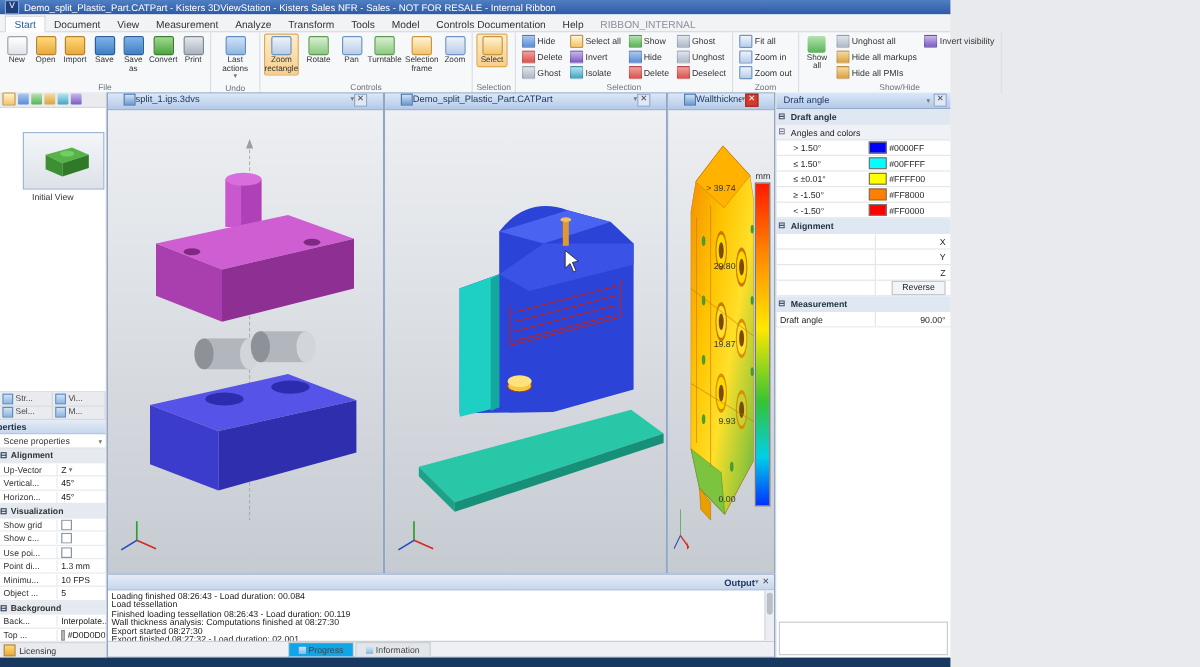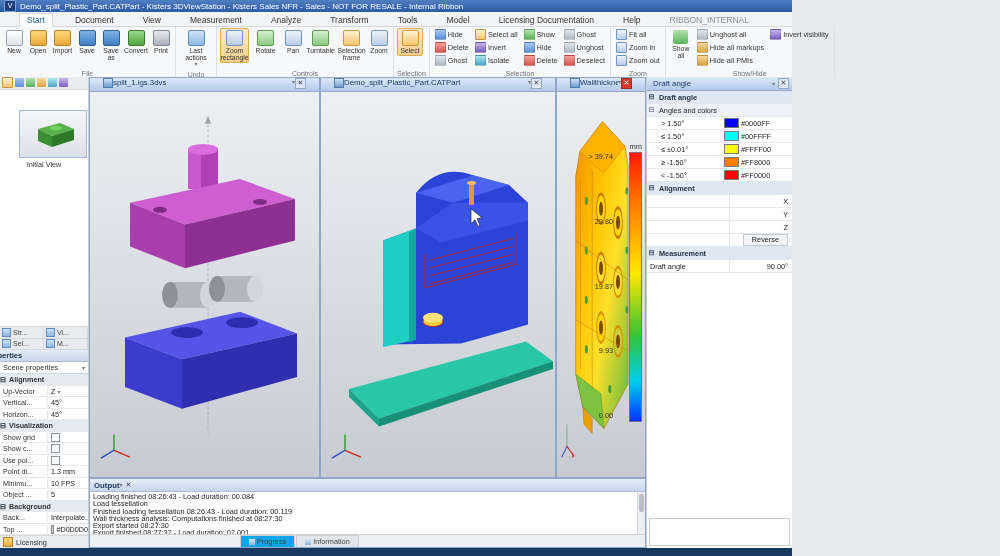--- a/index.html
+++ b/index.html
@@ -6,21 +6,21 @@
     font-family:"Liberation Sans",sans-serif;font-size:9px;color:#222;background:#e8eaed;}
   .app{position:absolute;inset:0;width:792px;height:556px;}
 
   
   .titlebar{height:12px;background:linear-gradient(#4f7fc2,#2d5aa6);color:#fff;display:flex;align-items:center;gap:4px;padding:0 4px;font-size:8px;}
   .appicon{width:10px;height:10px;background:#1d3f7d;border:1px solid #7fa3d6;color:#fff;font-size:7px;line-height:9px;text-align:center;border-radius:1px;flex:none;}
   .titletext{white-space:nowrap;overflow:hidden;}
 
   
   .tabbar{height:14px;background:#f2f3f5;border-bottom:1px solid #d5d8dc;display:flex;align-items:flex-end;padding-left:4px;}
-  .tab{padding:1px 7px 1px;font-size:8.5px;color:#333;white-space:nowrap;cursor:default;margin-left:15px;}
+  .tab{padding:1px 7px 1px;font-size:8.5px;color:#333;white-space:nowrap;cursor:default;}
   .tab.active{background:#fff;border:1px solid #d5d8dc;border-bottom:1px solid #fff;color:#1a5ca8;margin-bottom:-1px;}
   .tab.dim{color:#8a9099;}
 
   
   .ribbon{height:51px;background:#f7f8fa;border-bottom:1px solid #cfd3d8;display:flex;align-items:stretch;}
   .rgroup{border-right:1px solid #dcdfe3;display:flex;flex-direction:column;padding:1px 3px 0;}
   .rbody{flex:1;display:flex;gap:2px;align-items:flex-start;}
   .rlabel{text-align:center;font-size:7px;color:#6a727b;height:9px;line-height:9px;}
   .bigbtn{width:27px;display:flex;flex-direction:column;align-items:center;text-align:center;font-size:6.8px;line-height:7px;color:#333;padding:1px 0;border:1px solid transparent;border-radius:2px;}
   .bigbtn .bicon{width:15px;height:14px;border-radius:2px;margin-bottom:1px;}
@@ -93,21 +93,21 @@
   
   .legend{position:absolute;top:50px;right:3px;display:flex;flex-direction:column;align-items:flex-end;}
   .legend-unit{font-size:7.5px;color:#333;margin-bottom:1px;}
   .legend-body{display:flex;gap:16px;}
   .legend-ticks{display:flex;flex-direction:column;justify-content:space-between;align-items:flex-end;font-size:7.3px;color:#333;height:268px;}
   .legend-bar{width:11px;height:268px;border:1px solid #777;
     background:linear-gradient(#ff1a00,#ff8800 22%,#ffe800 45%,#35c335 68%,#00cfe8 85%,#0033ff);}
 
   
   .output{height:68px;border:1px solid #8fa6c8;background:#fff;display:flex;flex-direction:column;flex:none;}
-  .out-header{height:12px;background:linear-gradient(#e4ecf7,#c6d6ec);display:flex;align-items:center;justify-content:flex-start;font-size:7.8px;font-weight:bold;color:#1d3a63;padding:0 4px;border-bottom:1px solid #aabcd6;}
+  .out-header{height:12px;background:linear-gradient(#e4ecf7,#c6d6ec);display:flex;align-items:center;justify-content:flex-end;font-size:7.8px;font-weight:bold;color:#1d3a63;padding:0 4px;border-bottom:1px solid #aabcd6;}
   .out-hicons{display:flex;gap:3px;font-weight:normal;color:#445;font-size:7px;}
   .out-body{flex:1;position:relative;padding:1px 10px 0 3px;font-size:7.3px;line-height:7.3px;color:#222;overflow:hidden;}
   .out-scroll{position:absolute;right:0;top:0;bottom:0;width:7px;background:#eceef1;border-left:1px solid #d5d8dc;}
   .out-thumb{position:absolute;right:1px;top:2px;width:5px;height:18px;background:#b9bfc7;border-radius:2px;}
   .out-tabs{height:12px;background:#eef0f3;border-top:1px solid #ccd0d5;display:flex;align-items:flex-end;padding-left:150px;gap:1px;}
   .out-tab{font-size:7.3px;padding:1px 8px;border:1px solid #ccd0d5;border-bottom:none;background:#e2e5e9;color:#444;display:flex;gap:2px;align-items:center;}
   .out-tab.active{background:#0ea5e9;}
   .out-tab .sq{width:6px;height:6px;background:linear-gradient(#cfe2f7,#8fb6e0);}
 
   
@@ -140,21 +140,21 @@
 
   <div class="tabbar">
     <div class="tab active">Start</div>
     <div class="tab">Document</div>
     <div class="tab">View</div>
     <div class="tab">Measurement</div>
     <div class="tab">Analyze</div>
     <div class="tab">Transform</div>
     <div class="tab">Tools</div>
     <div class="tab">Model</div>
-    <div class="tab">Licensing Documentation</div>
+    <div class="tab">Controls Documentation</div>
     <div class="tab">Help</div>
     <div class="tab dim">RIBBON_INTERNAL</div>
   </div>
 
   <div class="ribbon">
 
     <div class="rgroup">
       <div class="rbody">
         <div class="bigbtn" style="width:20px">
             <span class="bicon ic-page"></span>

